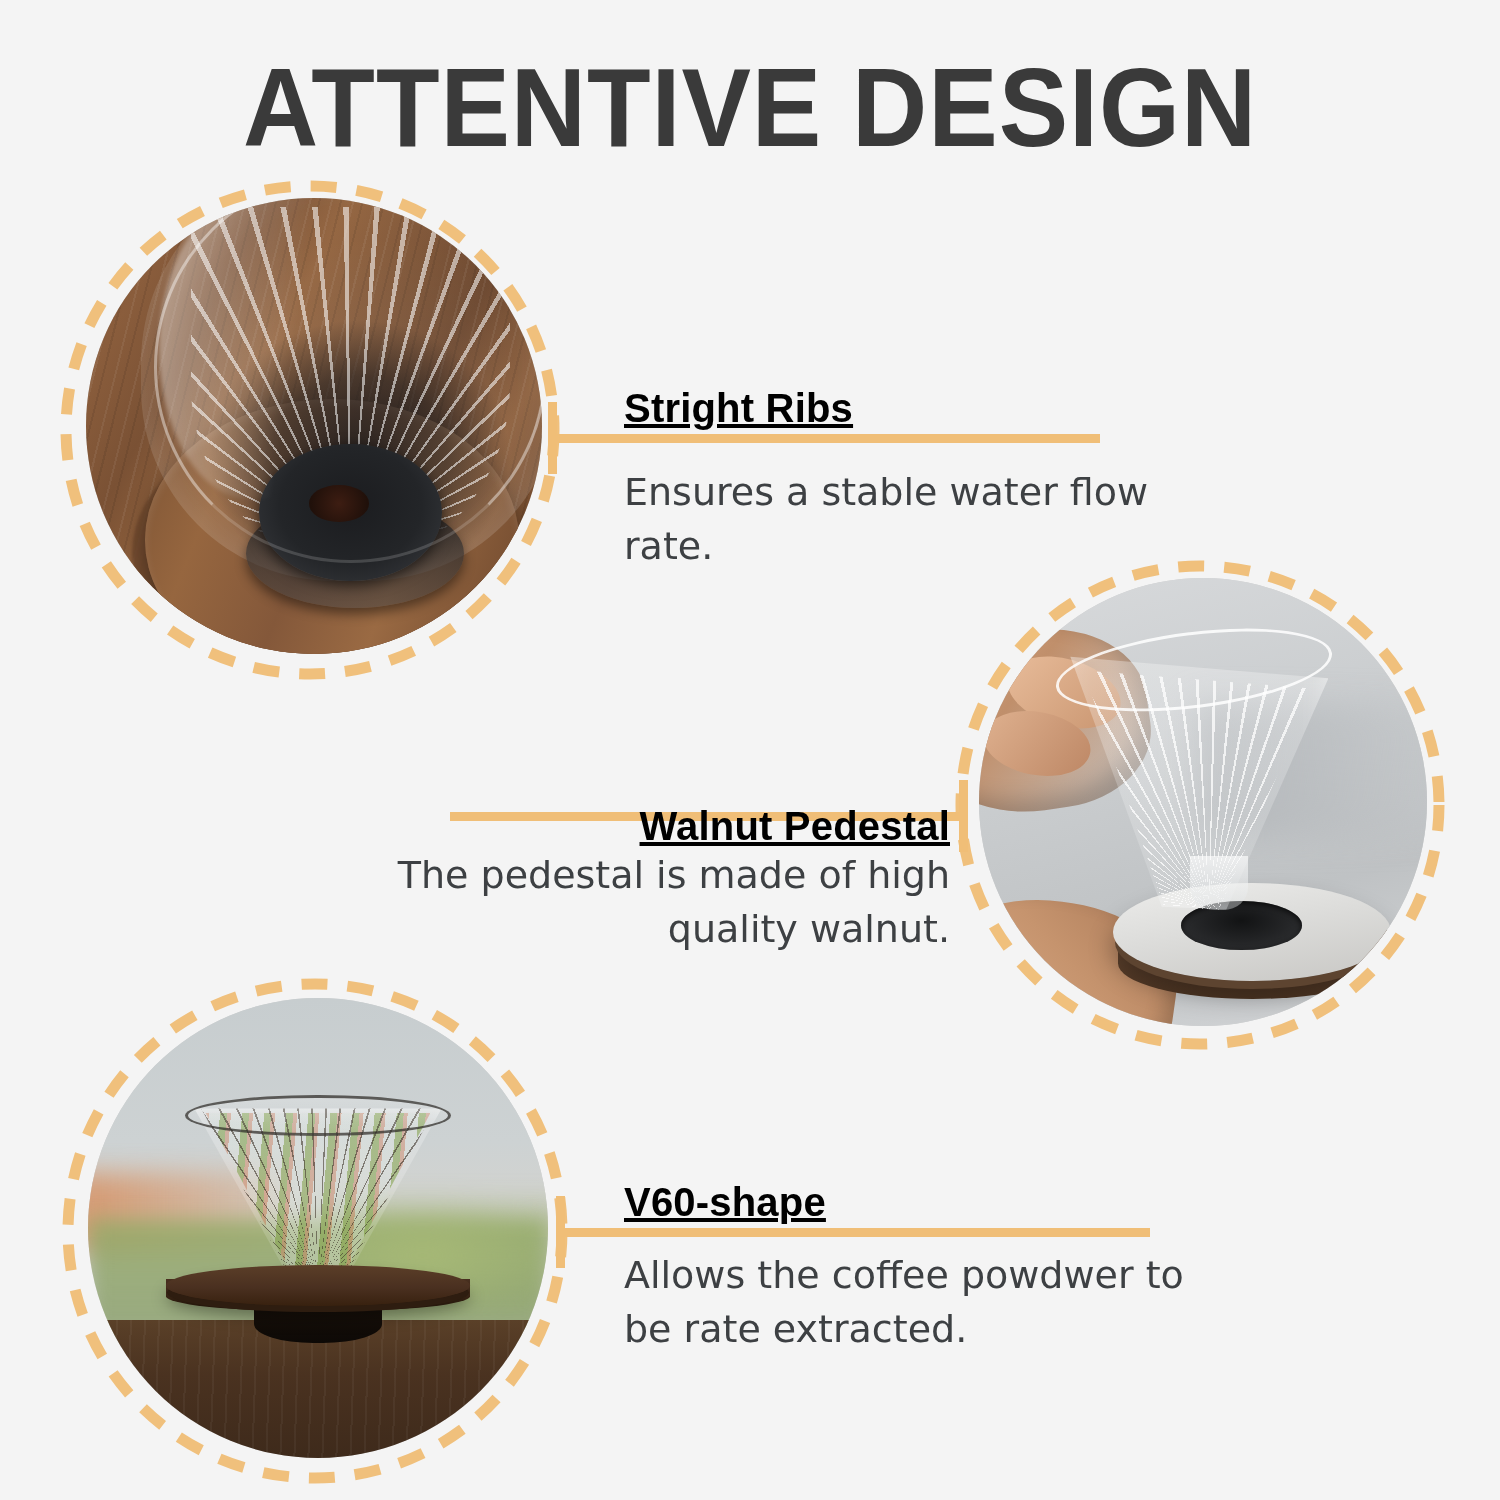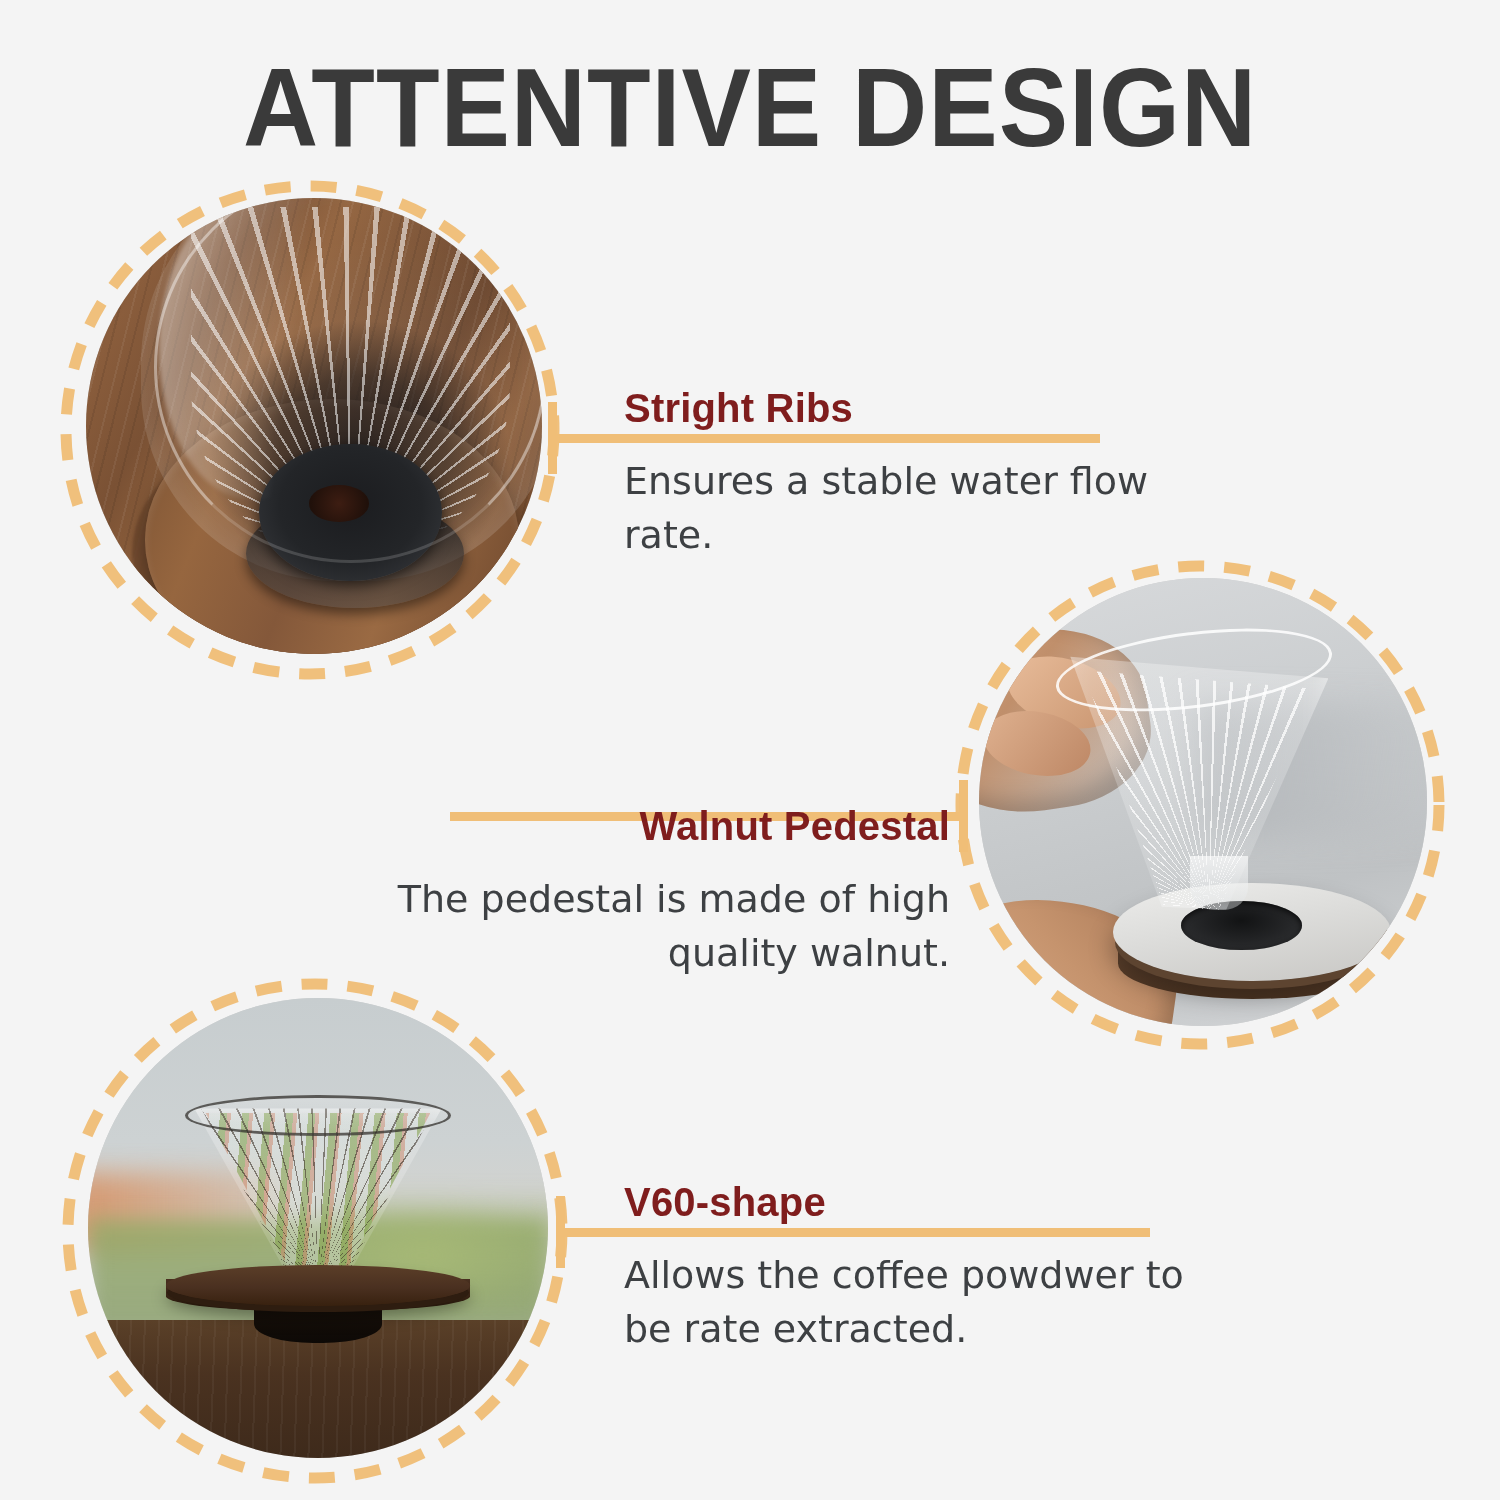--- a/index.html
+++ b/index.html
@@ -301,22 +301,23 @@
     top:-32px;
   }
 
   
   .feature-text { position:absolute; }
   .feature-title {
     font-family:"Liberation Sans", sans-serif;
     font-weight:bold;
     font-size:40px;
     line-height:1.12;
-    color:#7f1d1d;
+    color:#000000;
     letter-spacing:.2px;
+    text-decoration:underline;
   }
   .feature-body {
     font-family:"DejaVu Sans", sans-serif;
     font-weight:400;
     font-size:38px;
     line-height:1.42;
     color:#3D4043;
   }
   .align-left  { text-align:left; }
   .align-right { text-align:right; }
@@ -351,21 +352,21 @@
   </div>
 </div>
 
 <div class="connector" style="left:548px; top:434px; width:552px; height:9px;">
   <div class="vtick" style="left:0;"></div>
   <div class="hbar" style="left:0; width:552px;"></div>
 </div>
 
 <div class="feature-text align-left" style="left:624px; top:386px; width:600px;">
   <div class="feature-title">Stright Ribs</div>
-  <div class="feature-body" style="margin-top:24px; max-width:560px;">Ensures a stable water flow rate.</div>
+  <div class="feature-body" style="margin-top:35px; max-width:560px;">Ensures a stable water flow rate.</div>
 </div>
 
 <div class="feature-media" style="left:955px; top:560px; width:490px; height:490px;">
 
   <div class="photo-circle" style="left:24px; top:18px; width:448px; height:448px;">
     <div class="scene">
       <div class="p2-bg"></div>
       <div class="p2-blur-shape"></div>
       <div class="p2-hand-top"></div>
       <div class="p2-finger1"></div>
@@ -388,21 +389,21 @@
   </div>
 </div>
 
 <div class="connector" style="left:450px; top:812px; width:518px; height:9px;">
   <div class="hbar" style="left:0; width:518px;"></div>
   <div class="vtick" style="left:509px;"></div>
 </div>
 
 <div class="feature-text align-right" style="left:330px; top:804px; width:620px;">
   <div class="feature-title">Walnut Pedestal</div>
-  <div class="feature-body" style="margin-top:24px; margin-left:auto; max-width:580px;">The pedestal is made of high quality walnut.</div>
+  <div class="feature-body" style="margin-left:auto; max-width:580px;">The pedestal is made of high quality walnut.</div>
 </div>
 
 <div class="feature-media" style="left:62px; top:978px; width:506px; height:506px;">
 
   <div class="photo-circle" style="left:26px; top:20px; width:460px; height:460px;">
     <div class="scene">
       <div class="p3-sky"></div>
       <div class="p3-orange"></div>
       <div class="p3-green"></div>
       <div class="p3-green2"></div>

